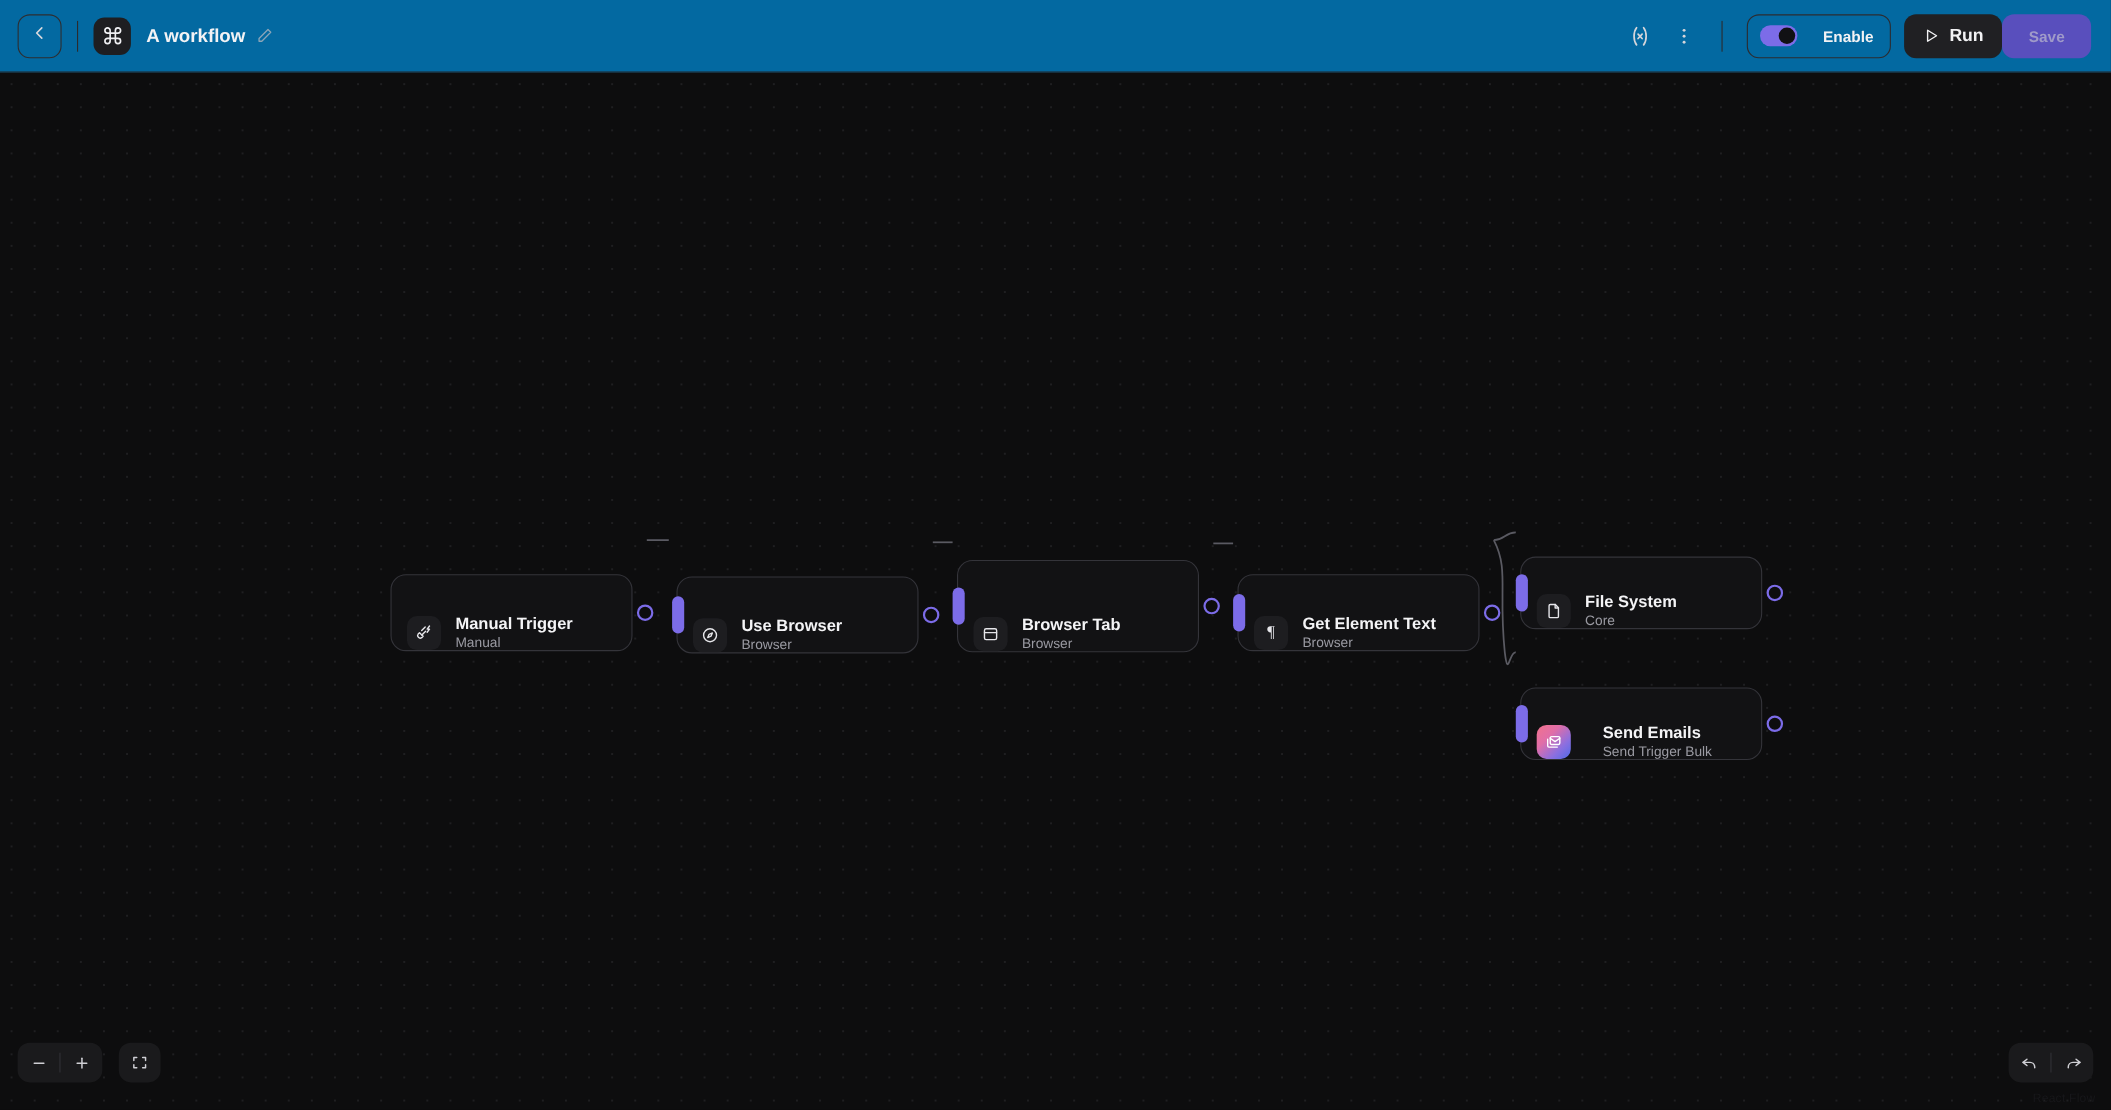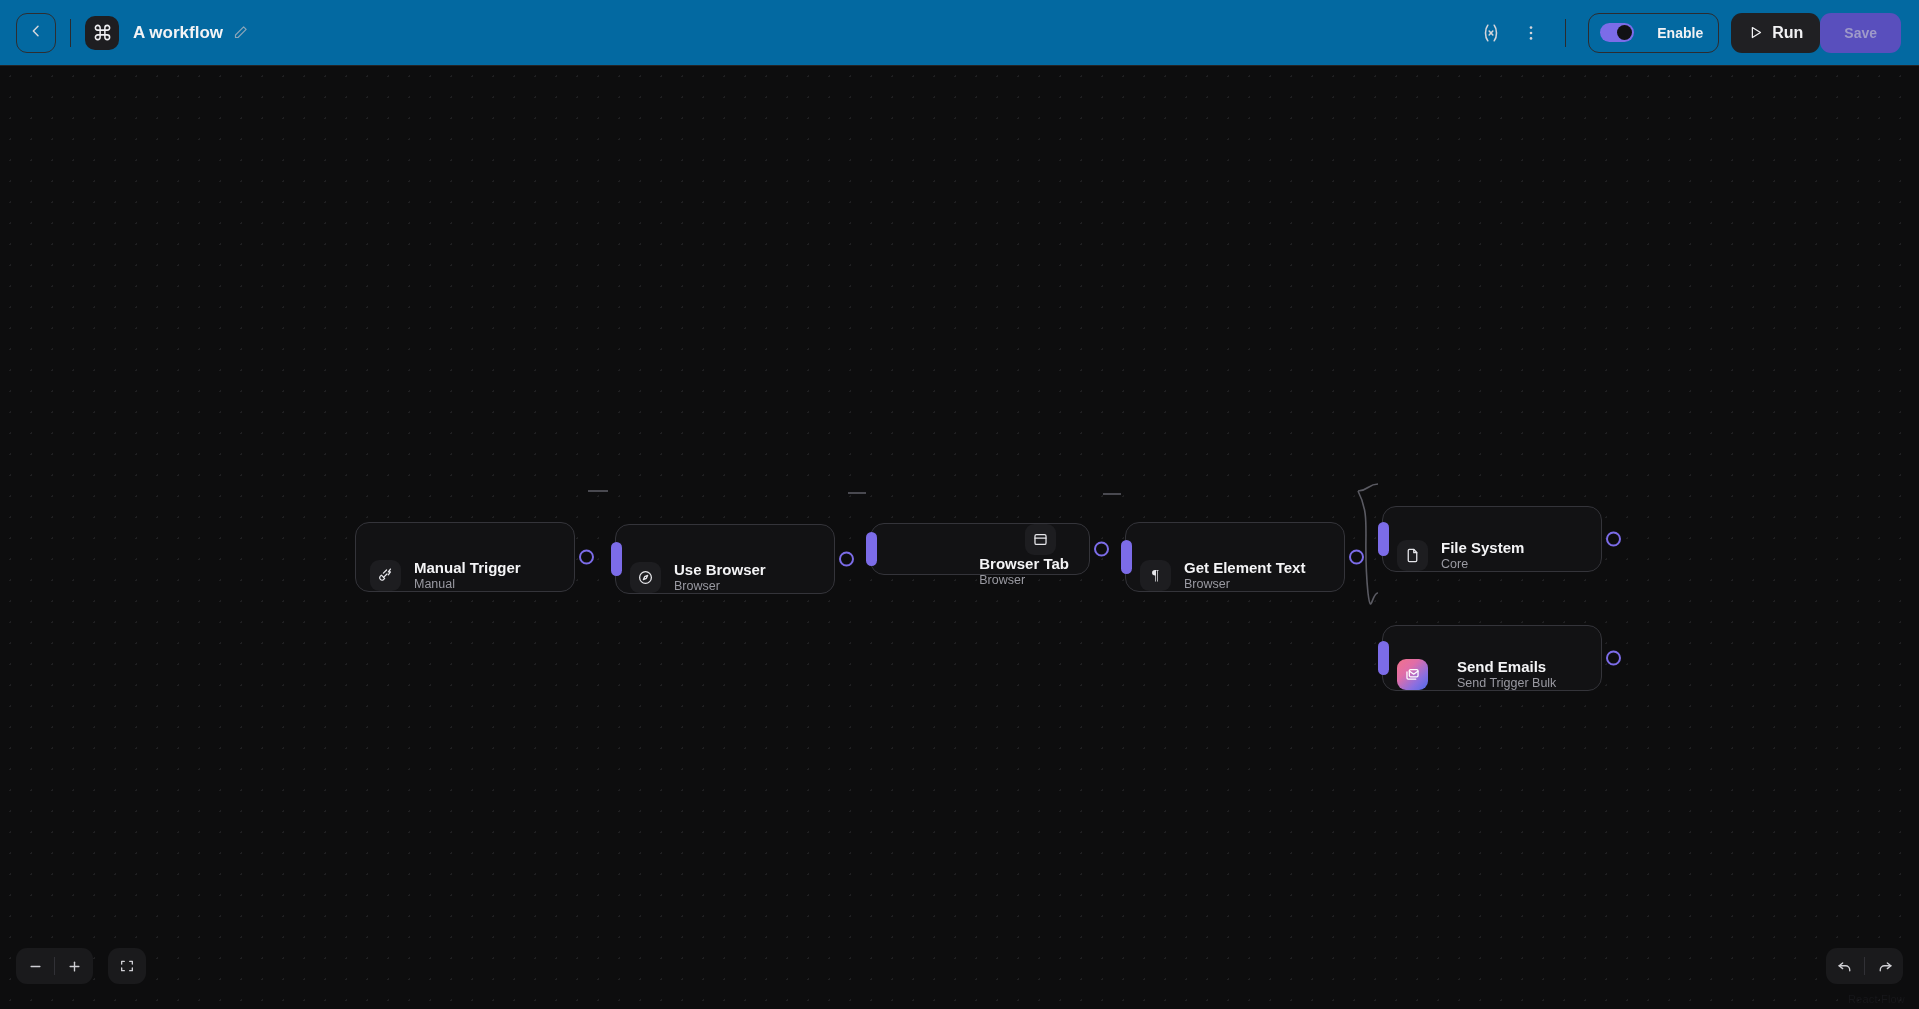--- a/index.html
+++ b/index.html
@@ -241,21 +241,21 @@
             <circle cx="12" cy="12" r="8.3"></circle>
             <polygon points="15 9 13.2 13.2 9 15 10.8 10.8"></polygon>
           </svg>
         </div>
         <div class="node-txt">
           <div class="node-title">Use Browser</div>
           <div class="node-sub">Browser</div>
         </div>
         <div class="port-out"></div>
       </div>
-      <div class="node" style="left: 870px; top: 457px; width: 220px; height: 52px; flex-direction: column;">
+      <div class="node" style="left: 870px; top: 443px; width: 220px; height: 84px;">
         <div class="port-in"></div>
         <div class="node-ico">
           <svg width="17" height="17" viewBox="0 0 24 24" fill="none" stroke="#e6e6ea" stroke-width="1.8" stroke-linecap="round" stroke-linejoin="round">
             <rect x="4.2" y="5" width="15.6" height="14" rx="2.2"></rect>
             <line x1="4.2" y1="10" x2="19.8" y2="10"></line>
           </svg>
         </div>
         <div class="node-txt">
           <div class="node-title">Browser Tab</div>
           <div class="node-sub">Browser</div>

